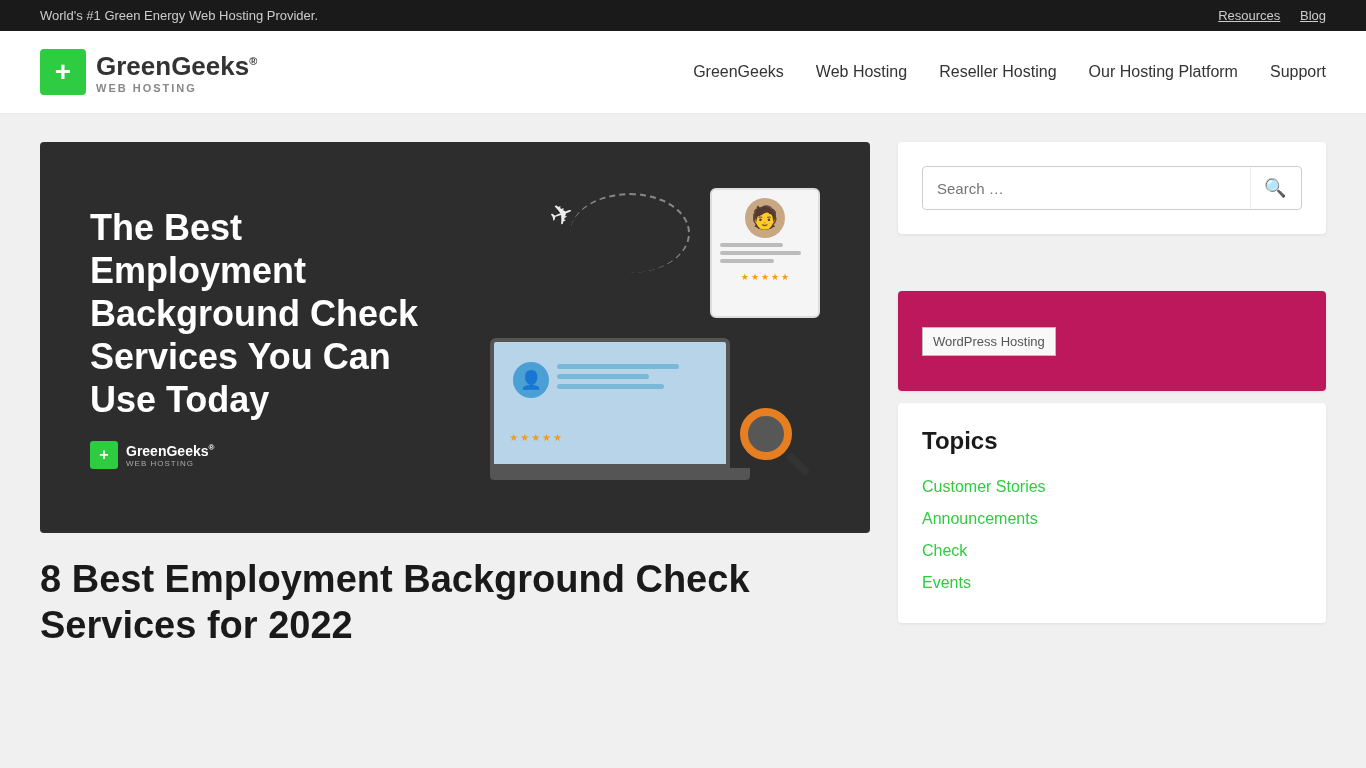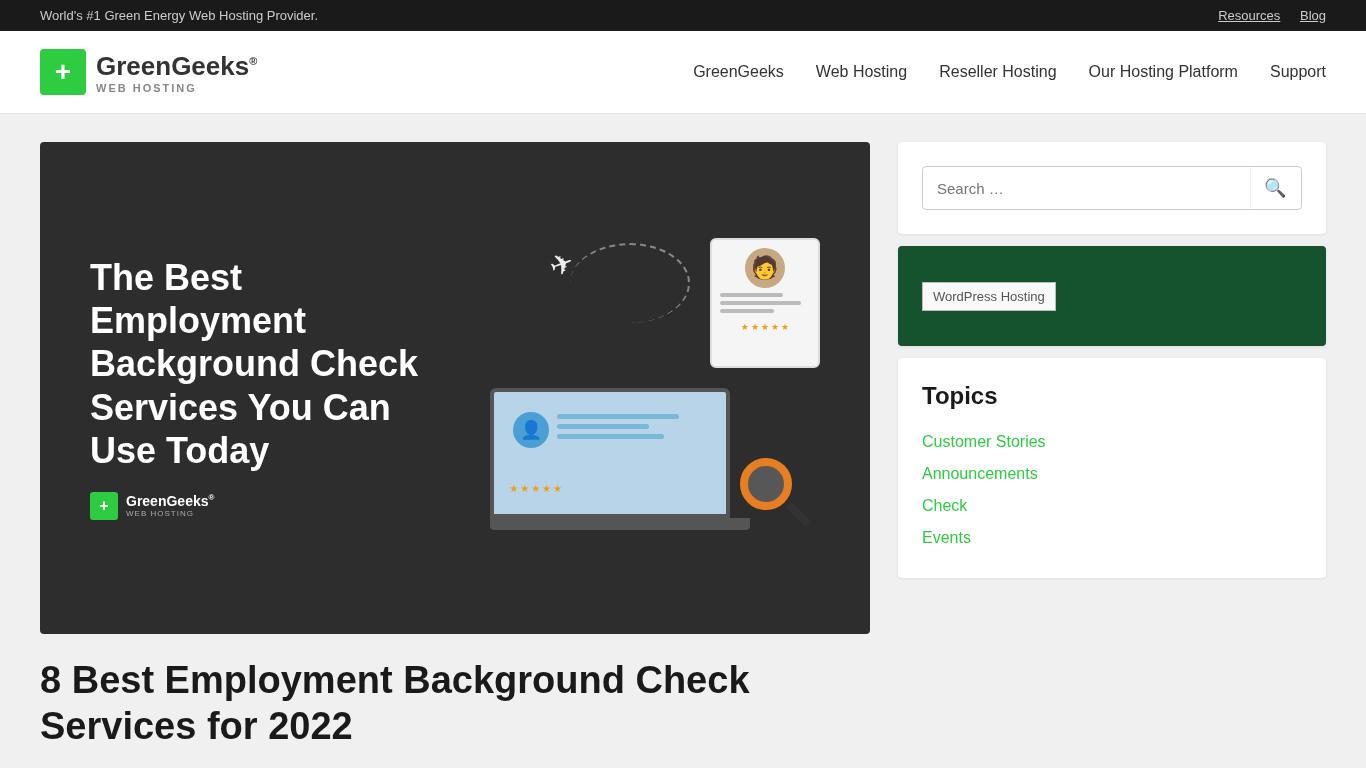--- a/index.html
+++ b/index.html
@@ -93,21 +93,21 @@
     }
 
     
     .main-col {
       flex: 0 0 830px;
     }
 
     
     .hero-image {
       width: 100%;
-      height: 492px;
+      height: 391px;
       background: #2d2d2d;
       border-radius: 4px;
       display: flex;
       align-items: center;
       justify-content: space-between;
       padding: 40px 50px;
       position: relative;
       overflow: hidden;
     }
     .hero-text-block {
@@ -371,27 +371,28 @@
       border: none;
       padding: 10px 14px;
       cursor: pointer;
       font-size: 18px;
       color: #555;
       border-left: 1px solid #eee;
     }
 
     
     .wp-image-widget {
-      background: #14532d;
+      background: #be185d;
       border-radius: 4px;
       padding: 24px;
       box-shadow: 0 1px 3px rgba(0,0,0,0.08);
       min-height: 100px;
       display: flex;
       align-items: center;
+      margin-top: 45px;
     }
     .wp-placeholder {
       border: 1px solid #bbb;
       padding: 6px 10px;
       font-size: 13px;
       color: #555;
       background: #f9f9f9;
       cursor: pointer;
     }
 

